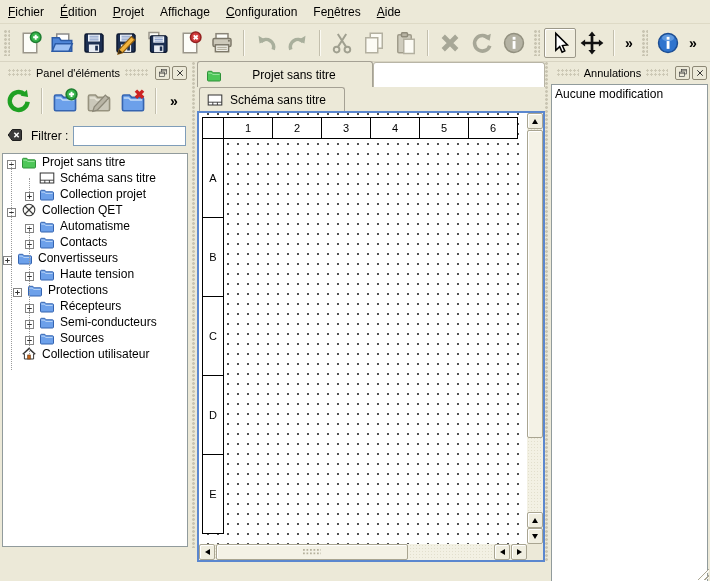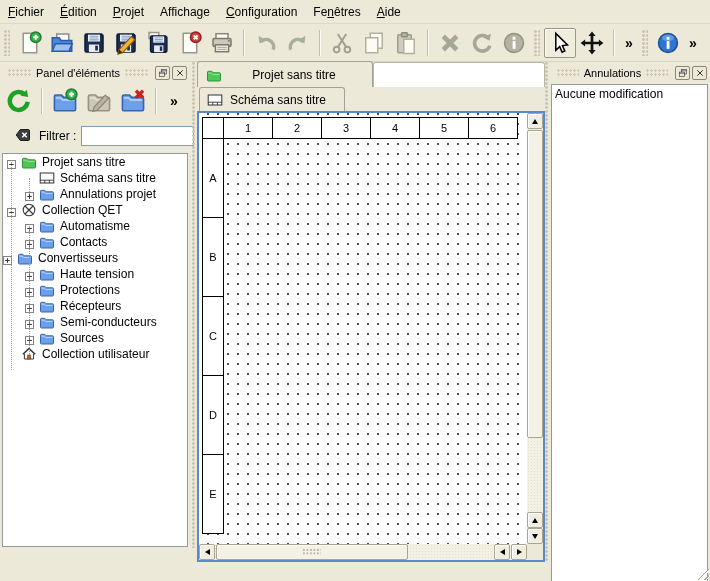--- a/index.html
+++ b/index.html
@@ -32,21 +32,21 @@
     background-image:radial-gradient(circle at 1.5px 1.5px,#cdc9b6 1.2px,rgba(0,0,0,0) 1.4px);
     background-size:4px 4px;}
   .dock-title{font-size:11px;white-space:nowrap;}
   .dock-btn{width:15px;height:14px;margin-left:2px;padding:0;background:#ece9d8;
     border:1px solid #8d8875;border-radius:2px;display:flex;align-items:center;justify-content:center;}
   
   .panel-toolbar{position:absolute;left:0;top:20px;width:190px;height:38px;
     display:flex;align-items:center;padding-left:2px;box-sizing:border-box;}
   .panel-toolbar .tb-btn{width:34px;height:32px;}
   .panel-toolbar .tb-btn.chev{width:20px;margin-left:auto;margin-right:6px;}
-  .filter-row{position:absolute;left:8px;top:61px;width:190px;height:26px;
+  .filter-row{position:absolute;left:0;top:61px;width:190px;height:26px;
     display:flex;align-items:center;gap:5px;padding:0 4px;box-sizing:border-box;}
   .filter-btn{width:22px;height:20px;padding:0;border:none;background:transparent;
     display:flex;align-items:center;justify-content:center;}
   .filter-input{flex:1;height:20px;box-sizing:border-box;border:1px solid #7f9db9;
     background:#fff;font:inherit;padding:1px 3px;min-width:0;}
   .tree{position:absolute;left:2px;top:91px;width:186px;height:394px;box-sizing:border-box;
     background:#fff;border:1px solid #919b9c;overflow:hidden;}
   .tree-row{height:16px;display:flex;align-items:center;position:relative;white-space:nowrap;}
   .tree-row .exp{width:9px;height:9px;flex:none;margin-right:5px;}
   .tree-row .tico{width:16px;height:16px;flex:none;margin-right:5px;}
@@ -352,21 +352,21 @@
       </div>
       <div class="tree-row" style="padding-left: 22px;">
         <span class="exp"><svg width="9" height="9" viewBox="0 0 9 9">
             <rect x="0.5" y="0.5" width="8" height="8" fill="#fff" stroke="#848484"></rect>
             <path d="M2.2 4.5h4.6M4.5 2.2v4.6" stroke="#333"></path>
           </svg></span>
         <span class="tico"><svg width="16" height="16" viewBox="0 0 16 16">
             <path d="M1.5 5.2c0-.5.4-.9.9-.9h3.4l1.4 1.5h6.4c.5 0 .9.4.9.9v6.4c0 .5-.4.9-.9.9H2.4c-.5 0-.9-.4-.9-.9z" fill="#6ca0ea" stroke="#3564b0"></path>
             <path d="M2.3 6.1h3l1.3 1.3h7" fill="none" stroke="#c4dbf8" stroke-width="0.9"></path>
           </svg></span>
-        <span>Annulations projet</span>
+        <span>Collection projet</span>
       </div>
       <div class="tree-row" style="padding-left: 4px;">
         <span class="exp"><svg width="9" height="9" viewBox="0 0 9 9">
             <rect x="0.5" y="0.5" width="8" height="8" fill="#fff" stroke="#848484"></rect>
             <path d="M2.2 4.5h4.6" stroke="#333"></path>
           </svg></span>
         <span class="tico"><svg width="16" height="16" viewBox="0 0 16 16">
             <circle cx="8" cy="8" r="5.8" fill="#fbfbf8" stroke="#3a3a3a" stroke-width="1.1"></circle>
             <path d="M4 4l8 8M12 4l-8 8" stroke="#3a3a3a" stroke-width="1.1"></path>
           </svg></span>
@@ -409,21 +409,21 @@
         <span class="exp"><svg width="9" height="9" viewBox="0 0 9 9">
             <rect x="0.5" y="0.5" width="8" height="8" fill="#fff" stroke="#848484"></rect>
             <path d="M2.2 4.5h4.6M4.5 2.2v4.6" stroke="#333"></path>
           </svg></span>
         <span class="tico"><svg width="16" height="16" viewBox="0 0 16 16">
             <path d="M1.5 5.2c0-.5.4-.9.9-.9h3.4l1.4 1.5h6.4c.5 0 .9.4.9.9v6.4c0 .5-.4.9-.9.9H2.4c-.5 0-.9-.4-.9-.9z" fill="#6ca0ea" stroke="#3564b0"></path>
             <path d="M2.3 6.1h3l1.3 1.3h7" fill="none" stroke="#c4dbf8" stroke-width="0.9"></path>
           </svg></span>
         <span>Haute tension</span>
       </div>
-      <div class="tree-row" style="padding-left: 22px;">
+      <div class="tree-row" style="padding-left: 10px;">
         <span class="exp"><svg width="9" height="9" viewBox="0 0 9 9">
             <rect x="0.5" y="0.5" width="8" height="8" fill="#fff" stroke="#848484"></rect>
             <path d="M2.2 4.5h4.6M4.5 2.2v4.6" stroke="#333"></path>
           </svg></span>
         <span class="tico"><svg width="16" height="16" viewBox="0 0 16 16">
             <path d="M1.5 5.2c0-.5.4-.9.9-.9h3.4l1.4 1.5h6.4c.5 0 .9.4.9.9v6.4c0 .5-.4.9-.9.9H2.4c-.5 0-.9-.4-.9-.9z" fill="#6ca0ea" stroke="#3564b0"></path>
             <path d="M2.3 6.1h3l1.3 1.3h7" fill="none" stroke="#c4dbf8" stroke-width="0.9"></path>
           </svg></span>
         <span>Protections</span>
       </div>

